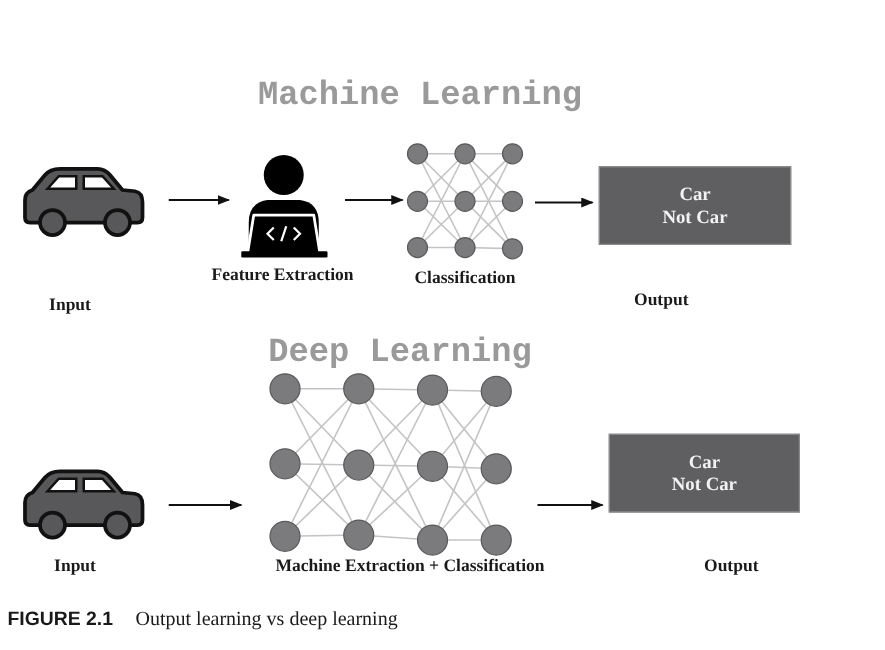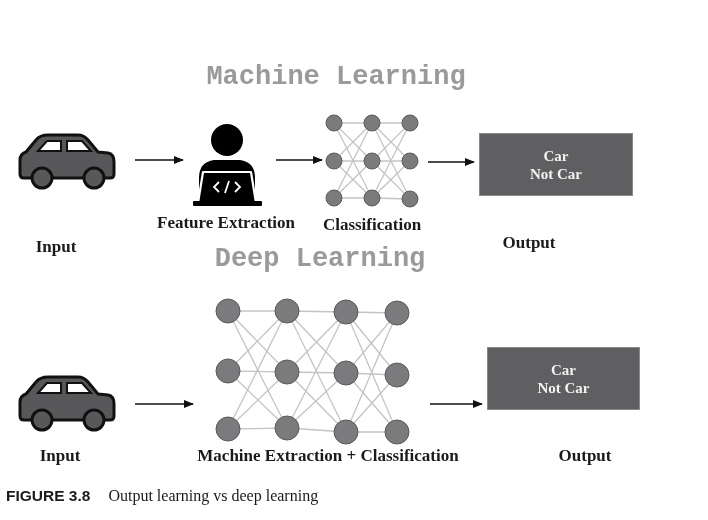--- a/index.html
+++ b/index.html
@@ -1,21 +1,21 @@
 <!DOCTYPE html>
 <html><head>
   <meta charset="utf-8">
   <style>
     html, body { margin: 0; padding: 0; background: #ffffff; }
     body { width: 708px; height: 520px; position: relative; overflow: hidden;
            font-family: "Liberation Serif", serif; }
     #canvas { position: absolute; left: 0; top: 0; }
     .abs { position: absolute; white-space: nowrap; }
     .section-title { font-family: Liberation Mono, monospace; font-weight: bold; font-size: 27px; color: #9a9a9a; transform: translateX(-50%); }
-    .label { font-family: "Liberation Serif", serif; font-weight: bold; font-size: 17px; color: #1a1a1a; transform: translateX(-50%); }
+    .label { font-family: "Liberation Serif", serif; font-weight: bold; font-size: 14px; color: #1a1a1a; transform: translateX(-50%); }
     .out-box { position: absolute; background: #5f5f61; border: 1px solid #8a8a8a; box-sizing: border-box;
                display: flex; flex-direction: column; align-items: center; justify-content: center; }
     .out-box span { font-family: Liberation Serif, serif; font-weight: bold; font-size: 15px; color: #f2f2f2; line-height: 18px; }
     .caption { left: 6px; top: 487px; font-size: 16px; color: #1a1a1a; }
     .caption .fig { font-family: "Liberation Sans", sans-serif; font-weight: bold; font-size: 15.5px; margin-right: 18px; }
     .caption .txt { font-family: "Liberation Serif", serif; }
   </style>
 </head>
 <body>
 
@@ -125,21 +125,21 @@
     </g>
 
   <g>
     <use href="#car-shape" x="16" y="376"></use>
   </g>
   <line x1="135" y1="404" x2="193" y2="404" stroke="#111" stroke-width="1.6" marker-end="url(#arrowhead)"></line>
   <line x1="430" y1="404" x2="482" y2="404" stroke="#111" stroke-width="1.6" marker-end="url(#arrowhead)"></line>
 </svg>
 
 <div class="abs section-title" style="left:336px; top:62px;">Machine Learning</div>
-<div class="abs section-title" style="left:320px; top:244px;">Deep Learning</div>
+<div class="abs section-title" style="left:320px; top:268px;">Deep Learning</div>
 
 <div class="abs label" style="left:226px; top:213px;">Feature Extraction</div>
 <div class="abs label" style="left:372px; top:215px;">Classification</div>
 <div class="abs label" style="left:56px; top:237px;">Input</div>
 <div class="abs label" style="left:529px; top:233px;">Output</div>
 
 <div class="out-box" style="left:479px; top:133px; width:154px; height:63px;">
   <span>Car</span>
   <span>Not Car</span>
 </div>
@@ -147,14 +147,14 @@
 <div class="abs label" style="left:60px; top:446px;">Input</div>
 <div class="abs label" style="left:328px; top:446px;">Machine Extraction + Classification</div>
 <div class="abs label" style="left:585px; top:446px;">Output</div>
 
 <div class="out-box" style="left:487px; top:347px; width:153px; height:63px;">
   <span>Car</span>
   <span>Not Car</span>
 </div>
 
 <div class="abs caption">
-  <span class="fig">FIGURE 3.8</span><span class="txt">Output learning vs deep learning</span>
+  <span class="fig">FIGURE 2.1</span><span class="txt">Output learning vs deep learning</span>
 </div>
 
 </body></html>

